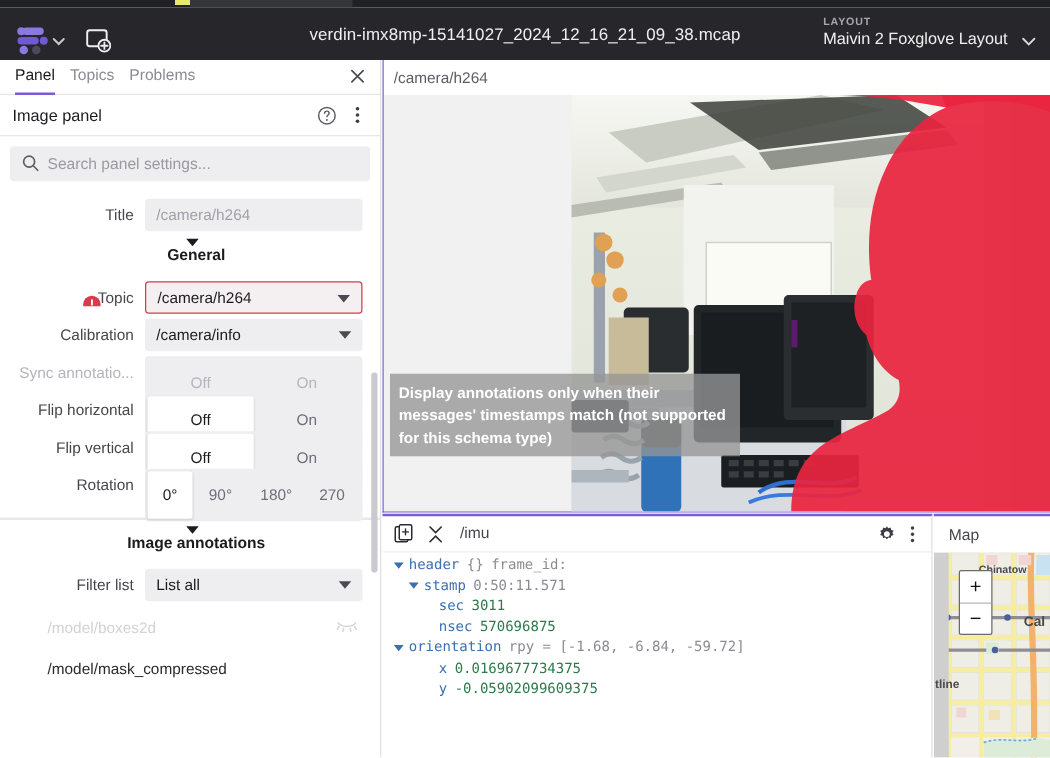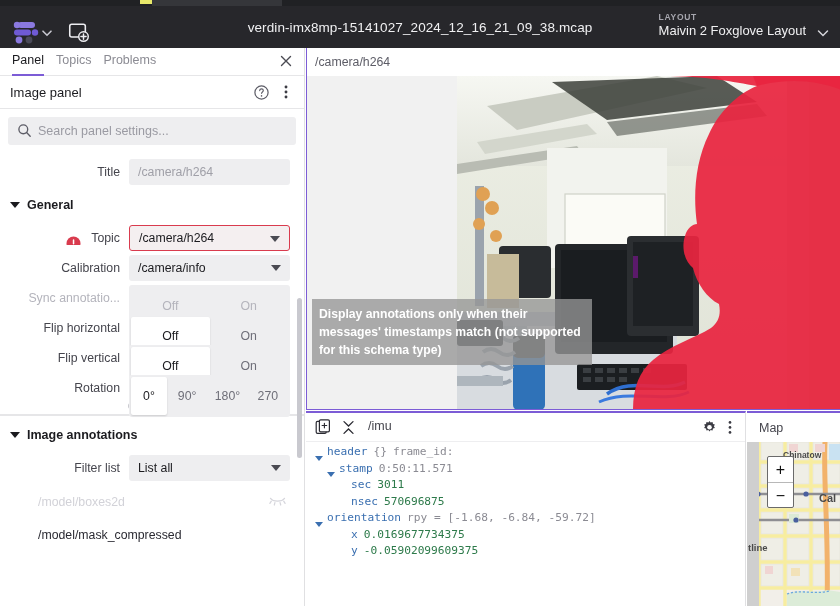--- a/index.html
+++ b/index.html
@@ -62,21 +62,21 @@
   .search-wrap { padding:8px 8px 4px 8px; }
   .search-box {
     position:relative; height:28px; background:#eeeef0; border-radius:3px;
     display:flex; align-items:center; padding-left:30px;text-align:right;
   }
   .search-icon { position:absolute; left:9px; top:6px; width:15px; height:15px; color:#5c5c66; }
   .search-ph { font-size:12.5px; color:#9a9aa2; }
 
   .row { display:flex; align-items:center; height:26px; margin-bottom:4px; padding-right:14px; }
   .row-label {
-    width:129px; text-align:right; padding-right:9px;
+    width:116px; text-align:right; padding-right:9px;
     font-size:12.3px; color:#45454d; white-space:nowrap; overflow:hidden;
   }
   .row-label.dim { color:#b4b4bc; }
   .row-ctl { flex:1; height:26px; }
 
   .readonly-field {
     height:26px; background:#eeeef0; border-radius:3px; display:flex;
     align-items:center; padding-left:9px; font-size:12.3px; color:#a0a0a8;
   }
   .select-field {
@@ -91,21 +91,21 @@
   .seg-opt {
     flex:1; display:flex; align-items:center; justify-content:center;
     font-size:12.3px; color:#6e6e78; border-radius:2px;
   }
   .seg-opt.sel { background:#ffffff; color:#1b1b1f; box-shadow:0 1px 2px rgba(0,0,0,.14); }
   .seg.dim .seg-opt { color:#b4b4bc; }
   .seg.dim .seg-opt.sel { background:transparent; box-shadow:none; color:#b4b4bc;}
 
   .section-head {
     display:flex; align-items:center; height:28px; padding-left:10px;
-    font-size:12.5px; color:#1b1b1f; font-weight:700;
+    font-size:12.5px; color:#1b1b1f; font-weight:700;flex-direction:column;
   }
   .tri { width:0;height:0; margin-right:7px; }
   .tri.open { border-left:5px solid transparent;border-right:5px solid transparent;border-top:6px solid #1b1b1f; }
   .tri.closed { border-top:5px solid transparent;border-bottom:5px solid transparent;border-left:6px solid #1b1b1f; }
   .section-sep { height:1px; background:#e6e6e8; }
   .section-more { position:absolute; right:10px; width:16px; height:18px; color:#3c3c44; }
 
   .ann-item { display:flex; align-items:center; height:33px; padding-left:38px; font-size:12.3px; position:relative; }
   .ann-item.off { color:#d2d2d8; }
   .ann-item.on { color:#2a2a32; }
@@ -148,21 +148,21 @@
   .imu-gear { position:absolute; right:28px; top:7px; width:15px; height:15px; color:#3c3c44; }
   .imu-more { position:absolute; right:8px; top:6px; width:14px; height:17px; color:#3c3c44; }
 
   .imu-meta {
     height:22px; display:flex; align-items:center; padding-left:9px;
     font-size:11.3px; color:#8b8b93; font-family:"Liberation Sans", sans-serif;
   }
   .copy-ic { margin-left:6px; width:13px; height:13px; color:#7c5cd6; }
 
   .tree { padding:2px 0 0 9px; font-family:"DejaVu Sans Mono", monospace; font-size:11.2px; line-height:16.5px; }
-  .tline { display:flex; align-items:flex-end; white-space:nowrap; }
+  .tline { display:flex; align-items:center; white-space:nowrap; }
   .tcaret { width:0;height:0; border-left:4px solid transparent;border-right:4px solid transparent;border-top:5px solid #3a6fb0; margin-right:4px; }
   .k { color:#3a6fb0; }
   .v { color:#2d7a4a; margin-left:6px; }
   .vg { color:#8b8b93; margin-left:6px; }
   .vo { color:#b5623c; margin-left:6px; }
 
   
   .map-panel {
     position:absolute; left:747px; top:411px; width:93px; height:195px;
     background:#ffffff; border-top:2px solid #7c5cd6; overflow:hidden;

